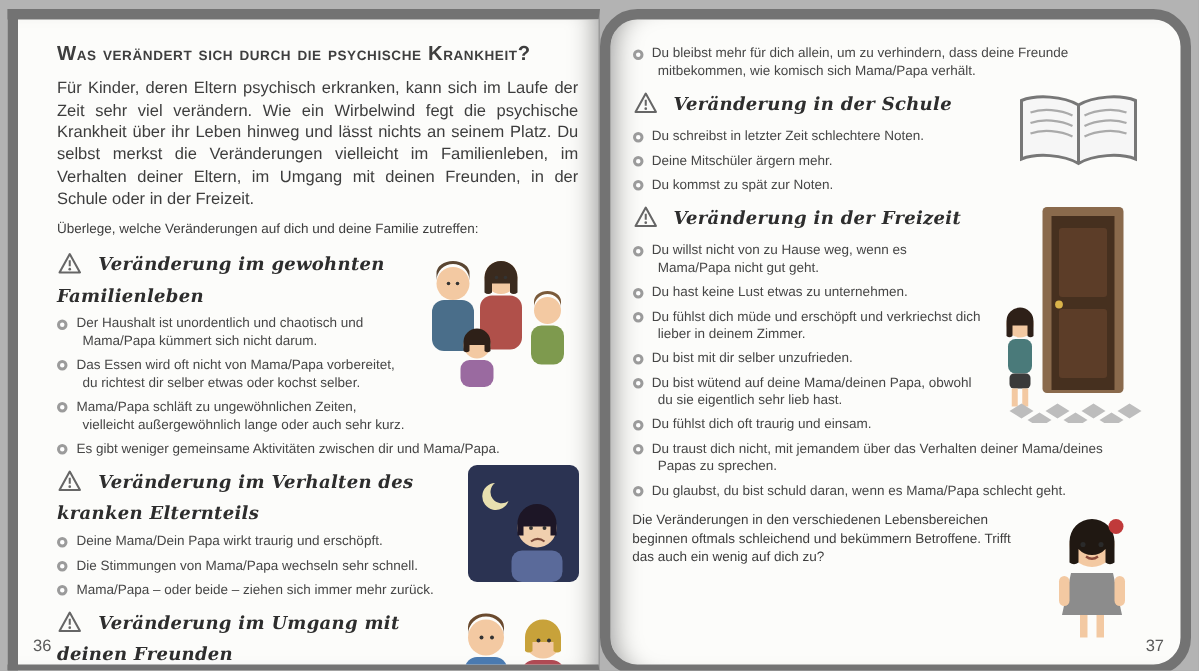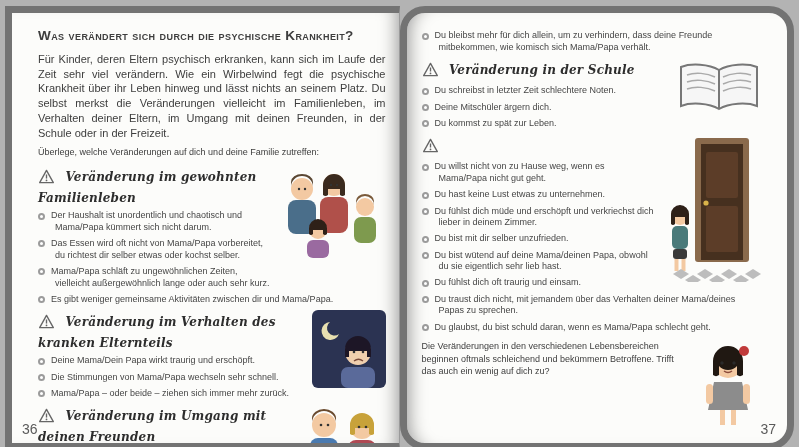--- a/index.html
+++ b/index.html
@@ -37,21 +37,21 @@
   .illus { float:right; }
   .illus.family  { margin:0 0 4px 10px; }
   .illus.sad     { margin:0 0 4px 10px; }
   .illus.kids    { margin:0 0 2px 8px; }
   .illus.book    { margin:2px 0 4px 10px; }
   .illus.door    { margin:0 0 4px 10px; }
   .illus.girl    { margin:0 0 0 8px; }
 
   .closing { font-size:9px; line-height:1.38; color:#3d3d3d; margin-top:7px; clear:left; }
 
-  .pagenum { position:absolute; bottom:6px; font-size:14px; color:#5a5a5a; }
+  .pagenum { position:absolute; bottom:6px; font-size:11px; color:#5a5a5a; }
   .page.left  .pagenum { left:10px; }
   .page.right .pagenum { right:11px;text-align:right; }
 </style>
 </head>
 <body>
 
 <div class="scan">
 
   <div class="page left">
     <h1 class="title">Was verändert sich durch die psychische Krankheit?</h1>
@@ -175,22 +175,22 @@
         <span class="warn-icon">
           <svg width="17" height="15" viewBox="0 0 24 22">
               <path d="M12 2 L22 20 L2 20 Z" fill="none" stroke="#666" stroke-width="2" stroke-linejoin="round"></path>
               <line x1="12" y1="8" x2="12" y2="14" stroke="#666" stroke-width="2"></line>
               <circle cx="12" cy="16.8" r="1.3" fill="#666"></circle>
             </svg>
         </span>
         <span class="sec-title">Veränderung in der Schule</span>
       </div>
       <div class="item"><span class="cb"></span><span>Du schreibst in letzter Zeit schlechtere Noten.</span></div>
-      <div class="item"><span class="cb"></span><span>Deine Mitschüler ärgern dich.</span></div>
-      <div class="item"><span class="cb"></span><span>Du kommst zu spät zur Leben.</span></div>
+      <div class="item"><span class="cb"></span><span>Deine Mitschüler ärgern mehr.</span></div>
+      <div class="item"><span class="cb"></span><span>Du kommst zu spät zur Noten.</span></div>
     </div>
 
     <div class="illus door">
       <svg width="98" height="148" viewBox="0 0 98 148">
         <rect x="30" y="4" width="54" height="124" rx="3" fill="#8a6a4c"></rect>
         <rect x="36" y="10" width="42" height="116" fill="#46301f"></rect>
         <rect x="41" y="18" width="32" height="46" rx="2" fill="#5c3d28"></rect>
         <rect x="41" y="72" width="32" height="46" rx="2" fill="#5c3d28"></rect>
         <circle cx="41" cy="69" r="2.6" fill="#d9b34a"></circle>
         <circle cx="15" cy="82" r="9" fill="#f3c9a2"></circle>
@@ -213,20 +213,21 @@
 
     <div class="section">
       <div class="sec-head">
         <span class="warn-icon">
           <svg width="17" height="15" viewBox="0 0 24 22">
               <path d="M12 2 L22 20 L2 20 Z" fill="none" stroke="#666" stroke-width="2" stroke-linejoin="round"></path>
               <line x1="12" y1="8" x2="12" y2="14" stroke="#666" stroke-width="2"></line>
               <circle cx="12" cy="16.8" r="1.3" fill="#666"></circle>
             </svg>
         </span>
+        <span class="sec-title">Veränderung in der Freizeit</span>
       </div>
       <div class="item"><span class="cb"></span><span>Du willst nicht von zu Hause weg, wenn es Mama/Papa nicht gut geht.</span></div>
       <div class="item"><span class="cb"></span><span>Du hast keine Lust etwas zu unternehmen.</span></div>
       <div class="item"><span class="cb"></span><span>Du fühlst dich müde und erschöpft und verkriechst dich lieber in deinem Zimmer.</span></div>
       <div class="item"><span class="cb"></span><span>Du bist mit dir selber unzufrieden.</span></div>
       <div class="item"><span class="cb"></span><span>Du bist wütend auf deine Mama/deinen Papa, obwohl du sie eigentlich sehr lieb hast.</span></div>
       <div class="item"><span class="cb"></span><span>Du fühlst dich oft traurig und einsam.</span></div>
       <div class="item"><span class="cb"></span><span>Du traust dich nicht, mit jemandem über das Verhalten deiner Mama/deines Papas zu sprechen.</span></div>
       <div class="item"><span class="cb"></span><span>Du glaubst, du bist schuld daran, wenn es Mama/Papa schlecht geht.</span></div>
     </div>

